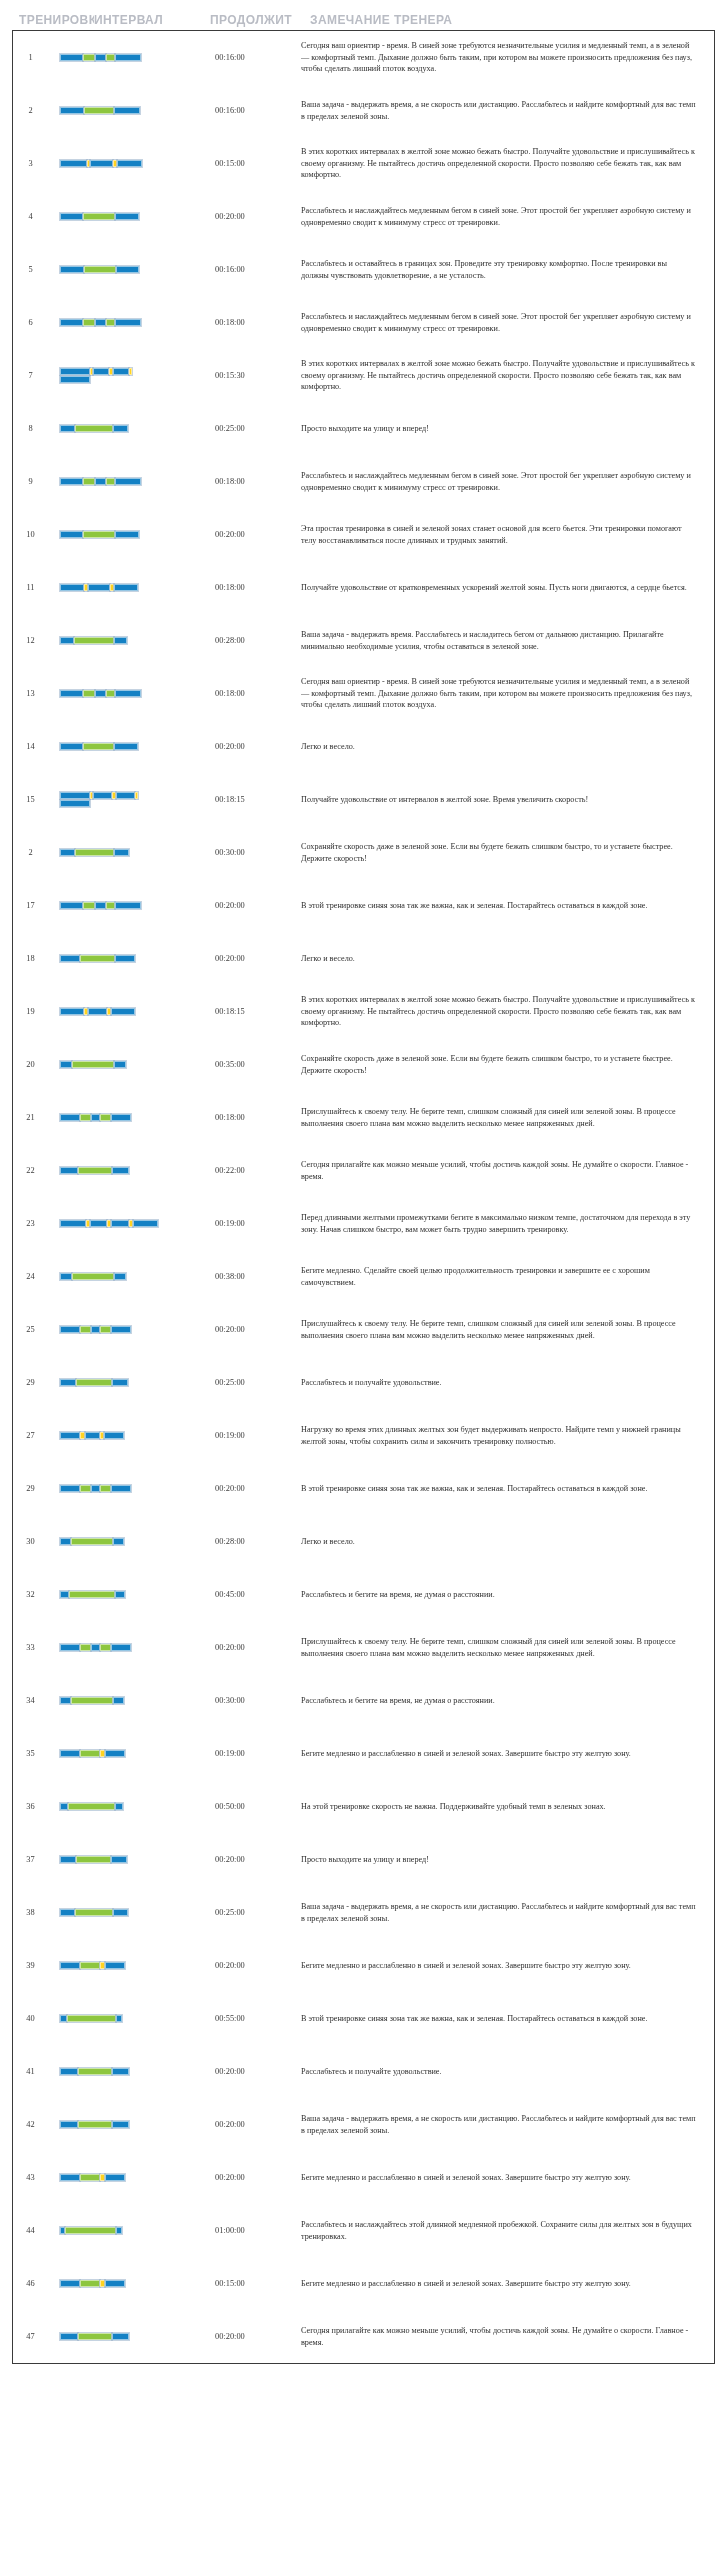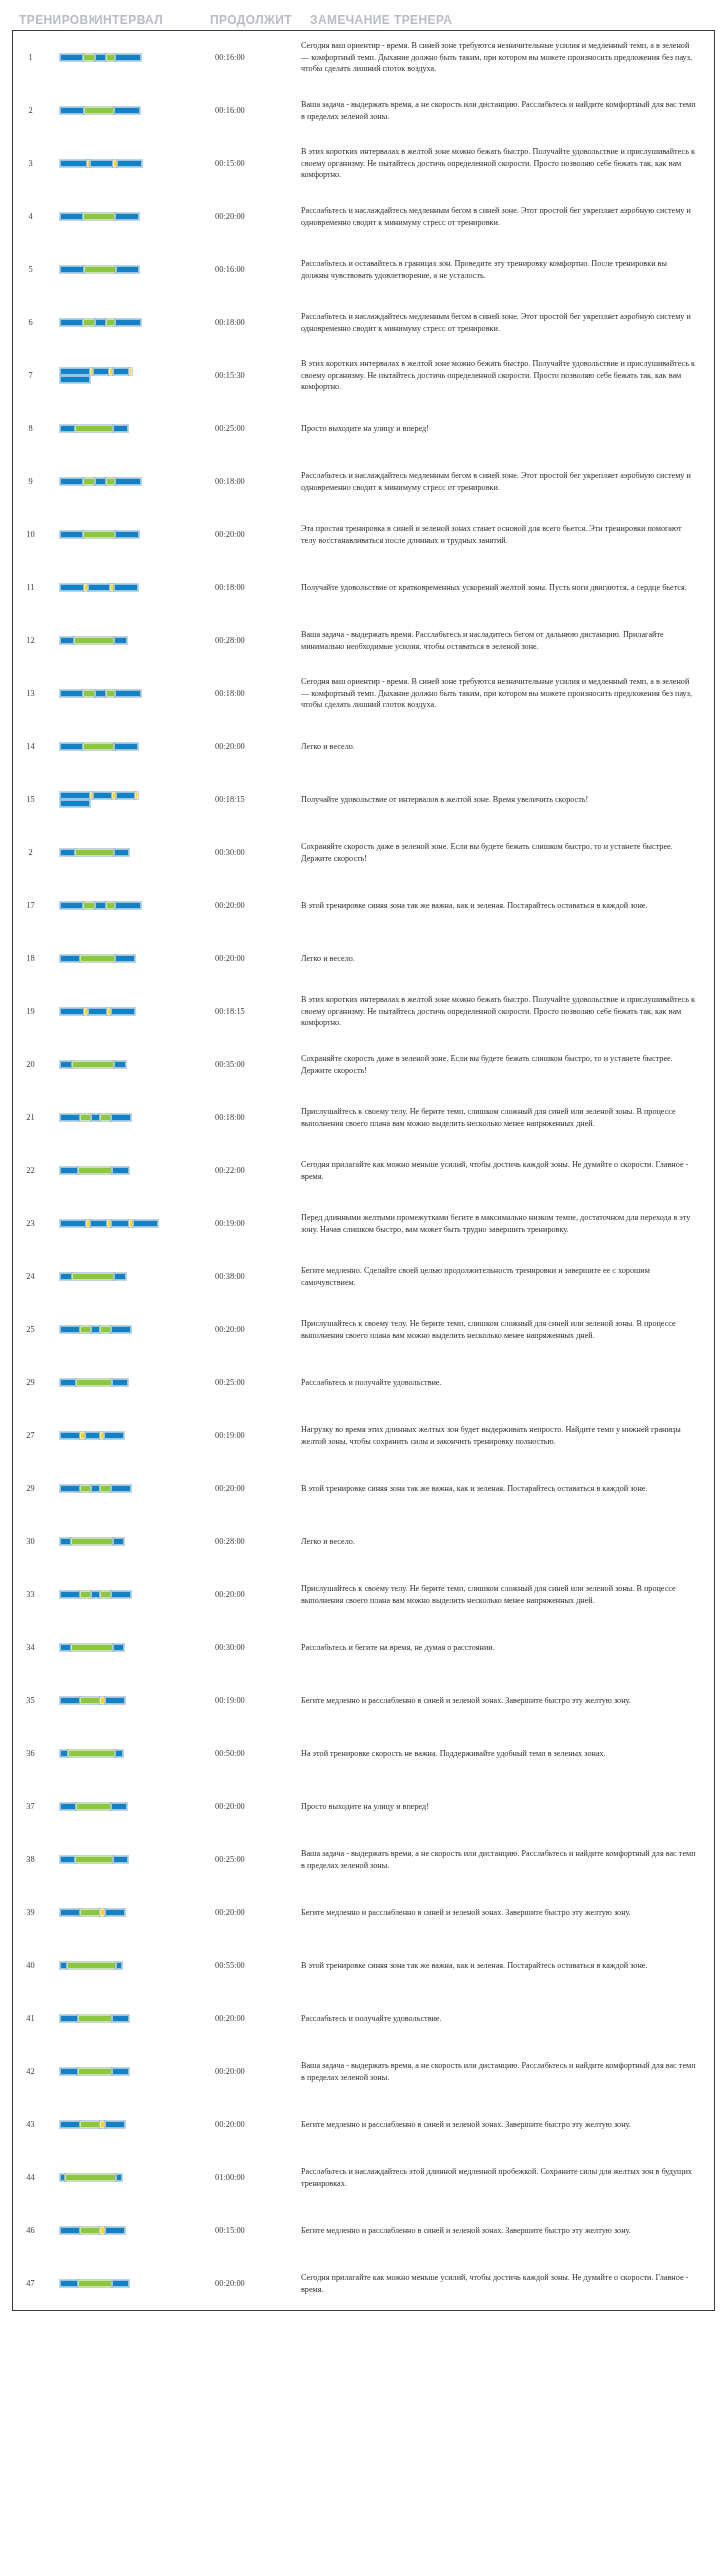--- a/index.html
+++ b/index.html
@@ -682,20 +682,38 @@
             </td>
             <td class="c-dur">
               <div class="dur">00:28:00</div>
             </td>
             <td class="c-note">
               <div class="note">Легко и весело.</div>
             </td>
           </tr>
           <tr class="prow">
             <td class="c-num">
+              <div class="num">32</div>
+            </td>
+            <td class="c-bar">
+              <div class="barbox">
+                <div class="seg blue" style="width: 9.4px;"></div>
+                <div class="seg green" style="width: 46px;"></div>
+                <div class="seg blue" style="width: 9.4px;"></div>
+              </div>
+            </td>
+            <td class="c-dur">
+              <div class="dur">00:45:00</div>
+            </td>
+            <td class="c-note">
+              <div class="note">Расслабьтесь и бегите на время, не думая о расстоянии.</div>
+            </td>
+          </tr>
+          <tr class="prow">
+            <td class="c-num">
               <div class="num">33</div>
             </td>
             <td class="c-bar">
               <div class="barbox">
                 <div class="seg blue" style="width: 20px;"></div>
                 <div class="seg green" style="width: 10.8px;"></div>
                 <div class="seg blue" style="width: 9.4px;"></div>
                 <div class="seg green" style="width: 10.8px;"></div>
                 <div class="seg blue" style="width: 20px;"></div>
               </div>

